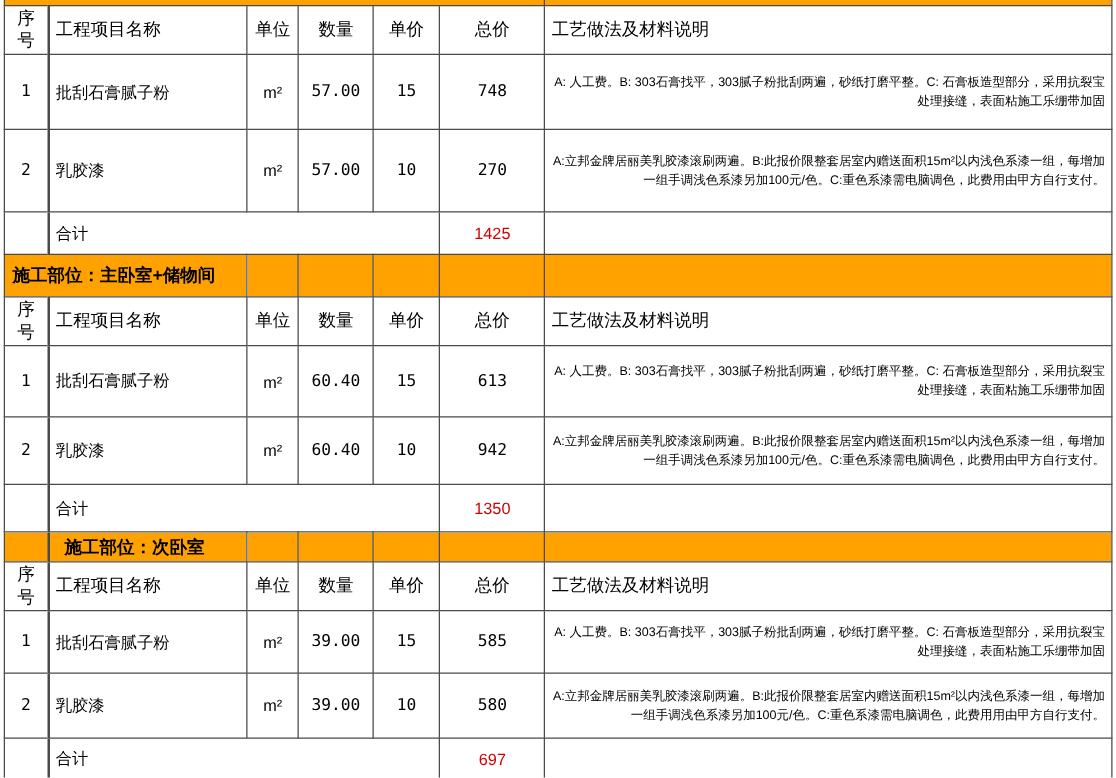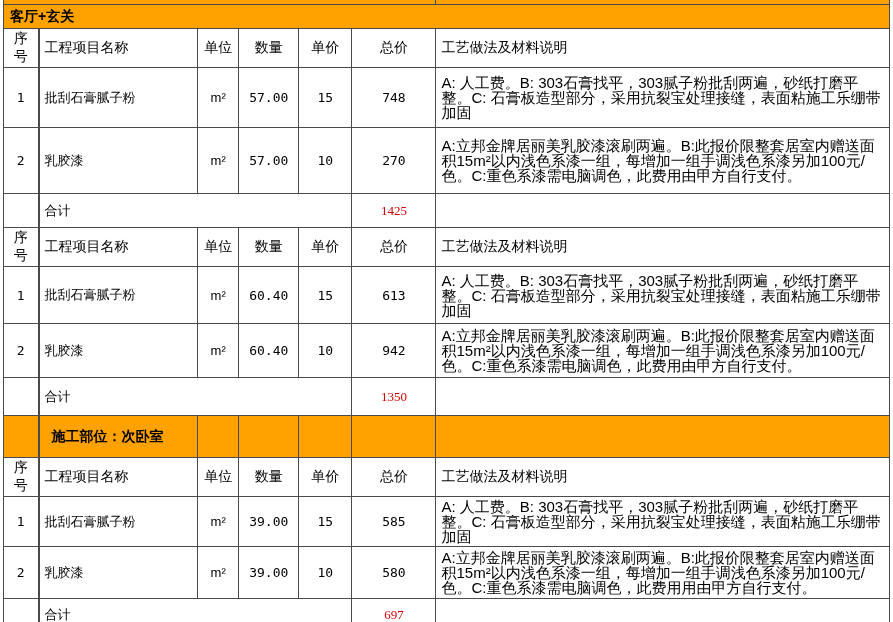--- a/index.html
+++ b/index.html
@@ -28,24 +28,24 @@
     vertical-align:middle;
   }
   td.bl2{border-left-width:2px;font-family:Liberation Serif, serif;}
   tr.strip td{border-top:none;padding:0;height:4px;background:var(--orange);}
   tr.strip-bottom td{border-bottom:none;padding:0;height:3px;background:var(--orange);border-left:none;border-right:none;}
   td.orange{background:var(--orange);}
   .section-title{font-weight:bold;font-size:14px;padding-left:6px;}
   .section-title.indent{padding-left:12px;}
   td.c{text-align:center;}
   td.num{font-family:"DejaVu Sans Mono","Liberation Mono",monospace;font-size:13px;text-align:center;}
-  td.desc{font-size:15px;line-height:15px;padding:2px 5px;text-align:left;}
+  td.desc{font-size:10px;line-height:15px;padding:2px 5px;text-align:right;}
   td.name{padding-left:5px;}
   td.colhead{font-size:14px;margin-left:43px;}
-  td.total-red{color:var(--red);font-family:Liberation Serif, serif;text-align:center;font-size:13px;}
+  td.total-red{color:var(--red);font-family:Liberation Sans, sans-serif;text-align:center;font-size:13px;}
 </style>
 </head>
 <body>
 
 <table class="quote">
   <colgroup>
     <col style="width:35px">
       <col style="width:159px">
       <col style="width:41px">
     <col style="width:60px">
@@ -53,23 +53,20 @@
       <col style="width:84px">
     <col style="width:453px">
   </colgroup>
 
   <tbody>
       <tr class="strip">
     <td colspan="6"></td>
     <td></td>
   </tr>
 
-  <tr style="height:24px">
-    <td colspan="7" class="orange section-title">客厅+玄关</td>
-  </tr>
   <tr style="height:20px">
     <td class="colhead c">序号</td>
     <td class="colhead bl2 name">工程项目名称</td>
     <td class="colhead c">单位</td>
     <td class="colhead c">数量</td>
     <td class="colhead c">单价</td>
     <td class="colhead c">总价</td>
     <td class="colhead name">工艺做法及材料说明</td>
   </tr>
   <tr style="height:60px">
@@ -90,20 +87,28 @@
     <td class="num">270</td>
     <td class="desc">A:立邦金牌居丽美乳胶漆滚刷两遍。B:此报价限整套居室内赠送面积15m²以内浅色系漆一组，每增加一组手调浅色系漆另加100元/色。C:重色系漆需电脑调色，此费用由甲方自行支付。</td>
   </tr>
   <tr style="height:34px">
     <td></td>
     <td colspan="4" class="bl2 name">合计</td>
     <td class="total-red">1425</td>
     <td></td>
   </tr>
 
+  <tr style="height:34px">
+    <td colspan="2" class="orange section-title">施工部位：主卧室+储物间</td>
+    <td class="orange"></td>
+    <td class="orange"></td>
+    <td class="orange"></td>
+    <td class="orange"></td>
+    <td class="orange"></td>
+  </tr>
   <tr style="height:21px">
     <td class="colhead c">序号</td>
     <td class="colhead bl2 name">工程项目名称</td>
     <td class="colhead c">单位</td>
     <td class="colhead c">数量</td>
     <td class="colhead c">单价</td>
     <td class="colhead c">总价</td>
     <td class="colhead name">工艺做法及材料说明</td>
   </tr>
   <tr style="height:57px">
@@ -124,21 +129,21 @@
     <td class="num">942</td>
     <td class="desc">A:立邦金牌居丽美乳胶漆滚刷两遍。B:此报价限整套居室内赠送面积15m²以内浅色系漆一组，每增加一组手调浅色系漆另加100元/色。C:重色系漆需电脑调色，此费用由甲方自行支付。</td>
   </tr>
   <tr style="height:38px">
     <td></td>
     <td colspan="4" class="bl2 name">合计</td>
     <td class="total-red">1350</td>
     <td></td>
   </tr>
 
-  <tr style="height:42px">
+  <tr style="height:24px">
     <td class="orange"></td>
     <td class="orange section-title indent bl2">施工部位：次卧室</td>
     <td class="orange"></td>
     <td class="orange"></td>
     <td class="orange"></td>
     <td class="orange"></td>
     <td class="orange"></td>
   </tr>
   <tr style="height:21px">
     <td class="colhead c">序号</td>

